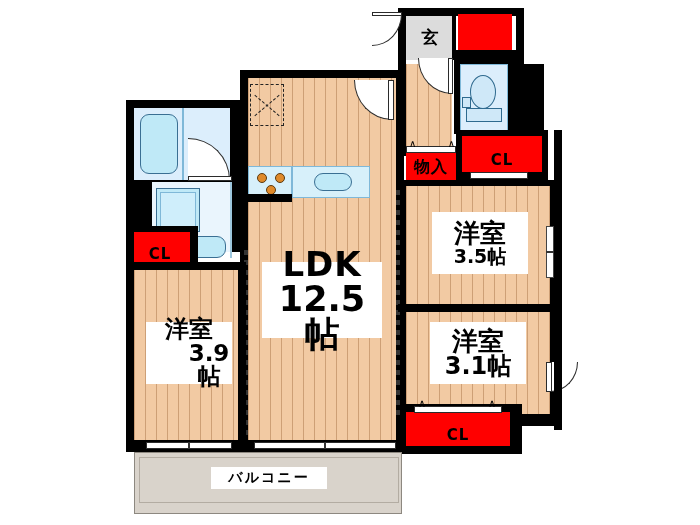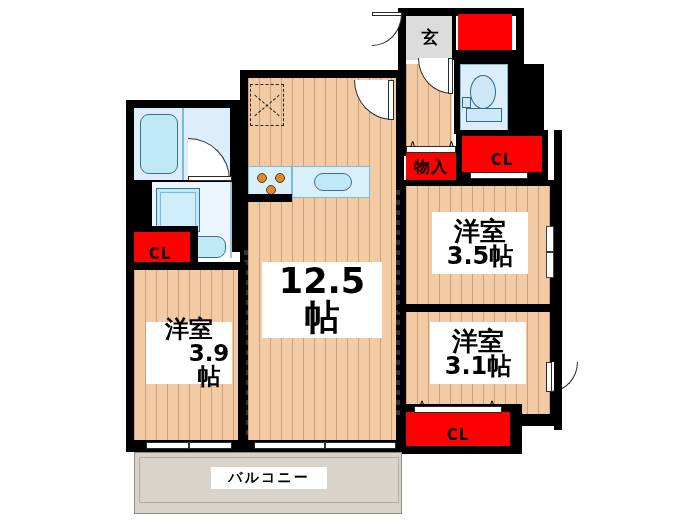--- a/index.html
+++ b/index.html
@@ -131,21 +131,21 @@
   <div class="abs cl" style="left:462px;top:136px;width:80px;height:36px;">
     <span class="lbl">CL</span>
   </div>
   <div class="abs panel" style="left:470px;top:172px;width:58px;height:7px;"></div>
   <div class="abs vmark" style="left:493px;top:178px;font-size:12px;">∨</div>
 
   <div class="abs wall" style="left:398px;top:180px;width:164px;height:132px;"></div>
   <div class="abs wood" style="left:406px;top:186px;width:144px;height:118px;"></div>
   <div class="abs roomlabel" style="left:432px;top:212px;width:96px;height:62px;font-size:26px;">
     <span class="l1">洋室</span>
-    <span class="l2" style="font-size:24px;text-align:right;">3.5帖</span>
+    <span class="l2" style="font-size:19px;text-align:right;">3.5帖</span>
   </div>
 
   <div class="abs win" style="left:546px;top:226px;width:8px;height:52px;"></div>
   <div class="abs" style="left:546px;top:251px;width:8px;height:2px;background:#333;"></div>
 
   <div class="abs wall" style="left:398px;top:306px;width:164px;height:120px;"></div>
   <div class="abs wood" style="left:406px;top:312px;width:144px;height:102px;"></div>
   <div class="abs roomlabel" style="left:430px;top:322px;width:96px;height:62px;font-size:26px;">
     <span class="l1">洋室</span>
     <span class="l2" style="font-size:24px;">3.1帖</span>
@@ -158,20 +158,21 @@
   <div class="abs cl" style="left:406px;top:412px;width:104px;height:34px;">
     <span class="lbl">CL</span>
   </div>
   <div class="abs panel" style="left:414px;top:406px;width:88px;height:7px;"></div>
   <div class="abs vmark" style="left:418px;top:398px;font-size:11px;">∧</div>
   <div class="abs vmark" style="left:488px;top:398px;font-size:11px;">∧</div>
 
   <div class="abs wall" style="left:240px;top:70px;width:164px;height:382px;"></div>
   <div class="abs wood" style="left:248px;top:78px;width:148px;height:366px;"></div>
   <div class="abs roomlabel" style="left:262px;top:262px;width:120px;height:76px;">
+    <span class="l1" style="font-size:34px;letter-spacing:1px;">LDK</span>
     <span class="l2" style="font-size:35px;">12.5帖</span>
   </div>
 
   <div class="abs fridge" style="left:250px;top:84px;width:34px;height:42px;overflow:hidden;"></div>
 
   <div class="abs" style="left:248px;top:166px;width:122px;height:32px;">
     <div class="abs fix-pale" style="left:0px;top:0px;width:44px;height:32px;"></div>
     <div class="burner" style="left:9px;top:7px;width:8px;height:8px;"></div>
     <div class="burner" style="left:27px;top:7px;width:8px;height:8px;"></div>
     <div class="burner" style="left:18px;top:19px;width:8px;height:8px;"></div>

